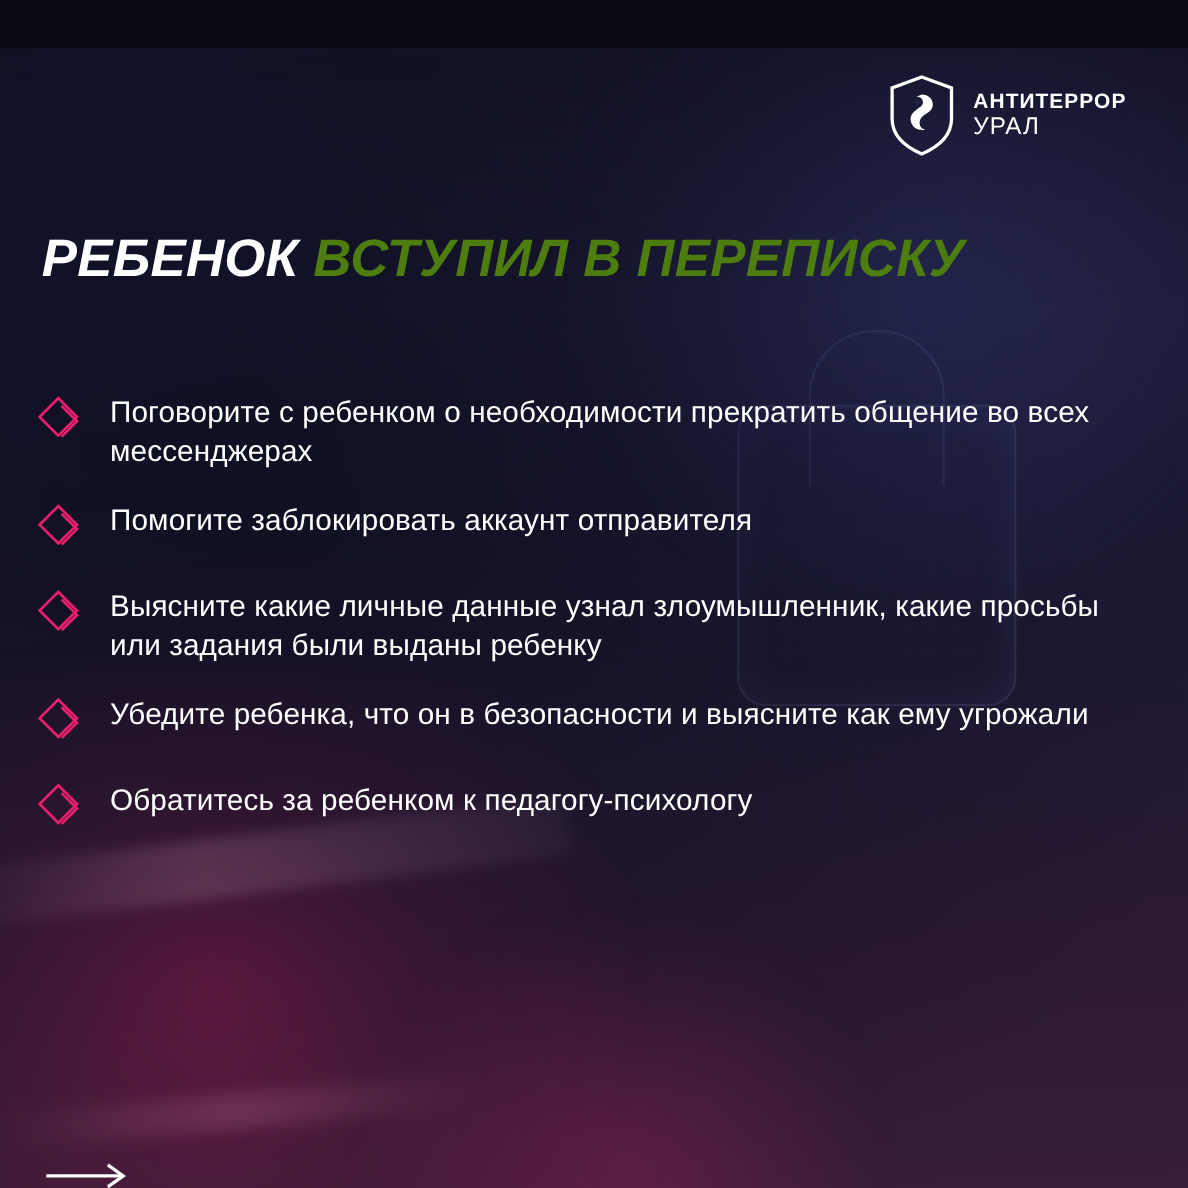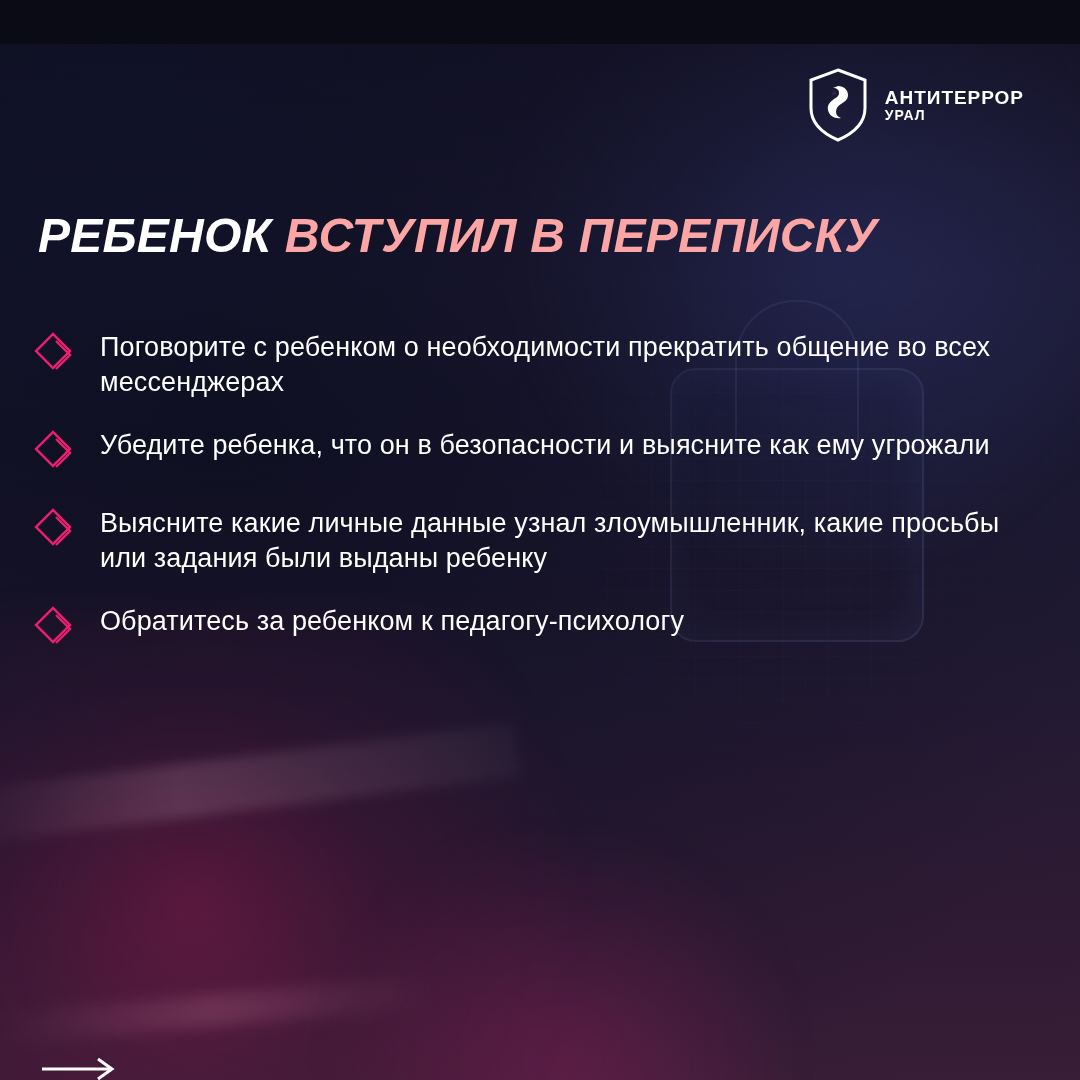--- a/index.html
+++ b/index.html
@@ -135,47 +135,47 @@
     color: #ffffff;
     line-height: 1.12;
     letter-spacing: 0.06em;
   }
   .logo-text .l1 {
     font-size: 19px;
     font-weight: bold;
     display: block;
   }
   .logo-text .l2 {
-    font-size: 14px;
-    font-weight: bold;
+    font-size: 22px;
+    font-weight: normal;
     display: block;
   }
 
   
   .headline {
     position: absolute;
     left: 38px;
     top: 132px;
     width: 900px;
     font-size: 48px;
     font-weight: bold;
     font-style: italic;
     line-height: 1.18;
     letter-spacing: 0.005em;
     color: #ffffff;
     text-transform: uppercase;
   }
-  .headline .pink { color: #fca5a5; }
+  .headline .pink { color: #4d7c0f; }
   .headline .line { display: block; white-space: nowrap; }
 
   
   .list {
     position: absolute;
     left: 32px;
-    top: 284px;
+    top: 312px;
     width: 1010px;
   }
   .item {
     display: flex;
     align-items: flex-start;
     gap: 18px;
     margin-bottom: 26px;
   }
   .bullet {
     flex: 0 0 auto;
@@ -240,39 +240,48 @@
     <div class="item">
       <span class="bullet">
         <svg viewBox="0 0 50 50" width="50" height="50" xmlns="http://www.w3.org/2000/svg">
           <rect x="9" y="9" width="24" height="24" transform="rotate(45 21 21)" fill="none" stroke="#ec1f6e" stroke-width="2.4"></rect>
           <path d="M24 11 L38 25 L24 39" fill="none" stroke="#ec1f6e" stroke-width="2.4"></path>
         </svg>
       </span>
       <span class="item-text">Поговорите с ребенком о необходимости прекратить общение во всех мессенджерах</span>
     </div>
 
+    <div class="item">
+      <span class="bullet">
+        <svg viewBox="0 0 50 50" width="50" height="50" xmlns="http://www.w3.org/2000/svg">
+          <rect x="9" y="9" width="24" height="24" transform="rotate(45 21 21)" fill="none" stroke="#ec1f6e" stroke-width="2.4"></rect>
+          <path d="M24 11 L38 25 L24 39" fill="none" stroke="#ec1f6e" stroke-width="2.4"></path>
+        </svg>
+      </span>
+      <span class="item-text">Помогите заблокировать аккаунт отправителя</span>
+    </div>
+
+    <div class="item">
+      <span class="bullet">
+        <svg viewBox="0 0 50 50" width="50" height="50" xmlns="http://www.w3.org/2000/svg">
+          <rect x="9" y="9" width="24" height="24" transform="rotate(45 21 21)" fill="none" stroke="#ec1f6e" stroke-width="2.4"></rect>
+          <path d="M24 11 L38 25 L24 39" fill="none" stroke="#ec1f6e" stroke-width="2.4"></path>
+        </svg>
+      </span>
+      <span class="item-text">Выясните какие личные данные узнал злоумышленник, какие просьбы или задания были выданы ребенку</span>
+    </div>
 
     <div class="item">
       <span class="bullet">
         <svg viewBox="0 0 50 50" width="50" height="50" xmlns="http://www.w3.org/2000/svg">
           <rect x="9" y="9" width="24" height="24" transform="rotate(45 21 21)" fill="none" stroke="#ec1f6e" stroke-width="2.4"></rect>
           <path d="M24 11 L38 25 L24 39" fill="none" stroke="#ec1f6e" stroke-width="2.4"></path>
         </svg>
       </span>
       <span class="item-text">Убедите ребенка, что он в безопасности и выясните как ему угрожали</span>
-    </div>
-
-    <div class="item">
-      <span class="bullet">
-        <svg viewBox="0 0 50 50" width="50" height="50" xmlns="http://www.w3.org/2000/svg">
-          <rect x="9" y="9" width="24" height="24" transform="rotate(45 21 21)" fill="none" stroke="#ec1f6e" stroke-width="2.4"></rect>
-          <path d="M24 11 L38 25 L24 39" fill="none" stroke="#ec1f6e" stroke-width="2.4"></path>
-        </svg>
-      </span>
-      <span class="item-text">Выясните какие личные данные узнал злоумышленник, какие просьбы или задания были выданы ребенку</span>
     </div>
 
     <div class="item">
       <span class="bullet">
         <svg viewBox="0 0 50 50" width="50" height="50" xmlns="http://www.w3.org/2000/svg">
           <rect x="9" y="9" width="24" height="24" transform="rotate(45 21 21)" fill="none" stroke="#ec1f6e" stroke-width="2.4"></rect>
           <path d="M24 11 L38 25 L24 39" fill="none" stroke="#ec1f6e" stroke-width="2.4"></path>
         </svg>
       </span>
       <span class="item-text">Обратитесь за ребенком к педагогу-психологу</span>

